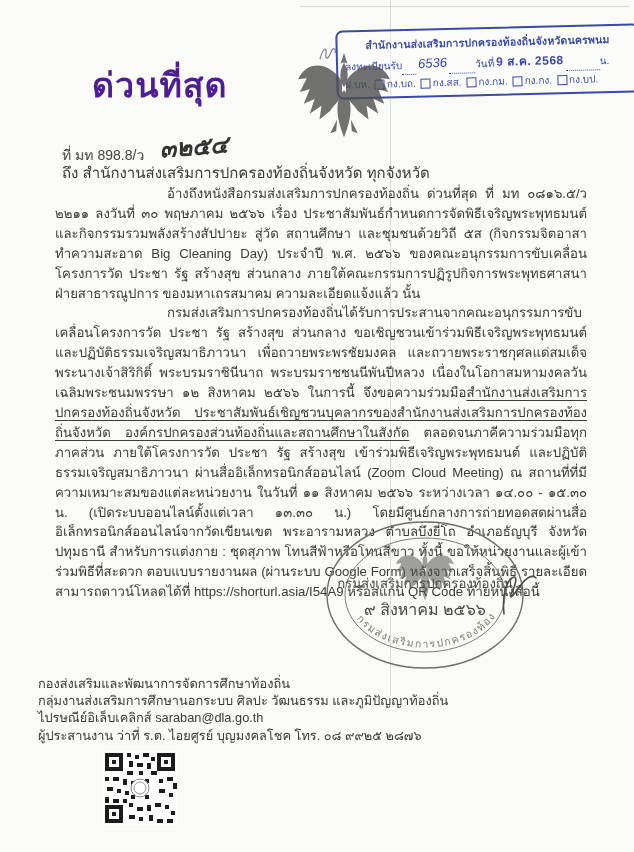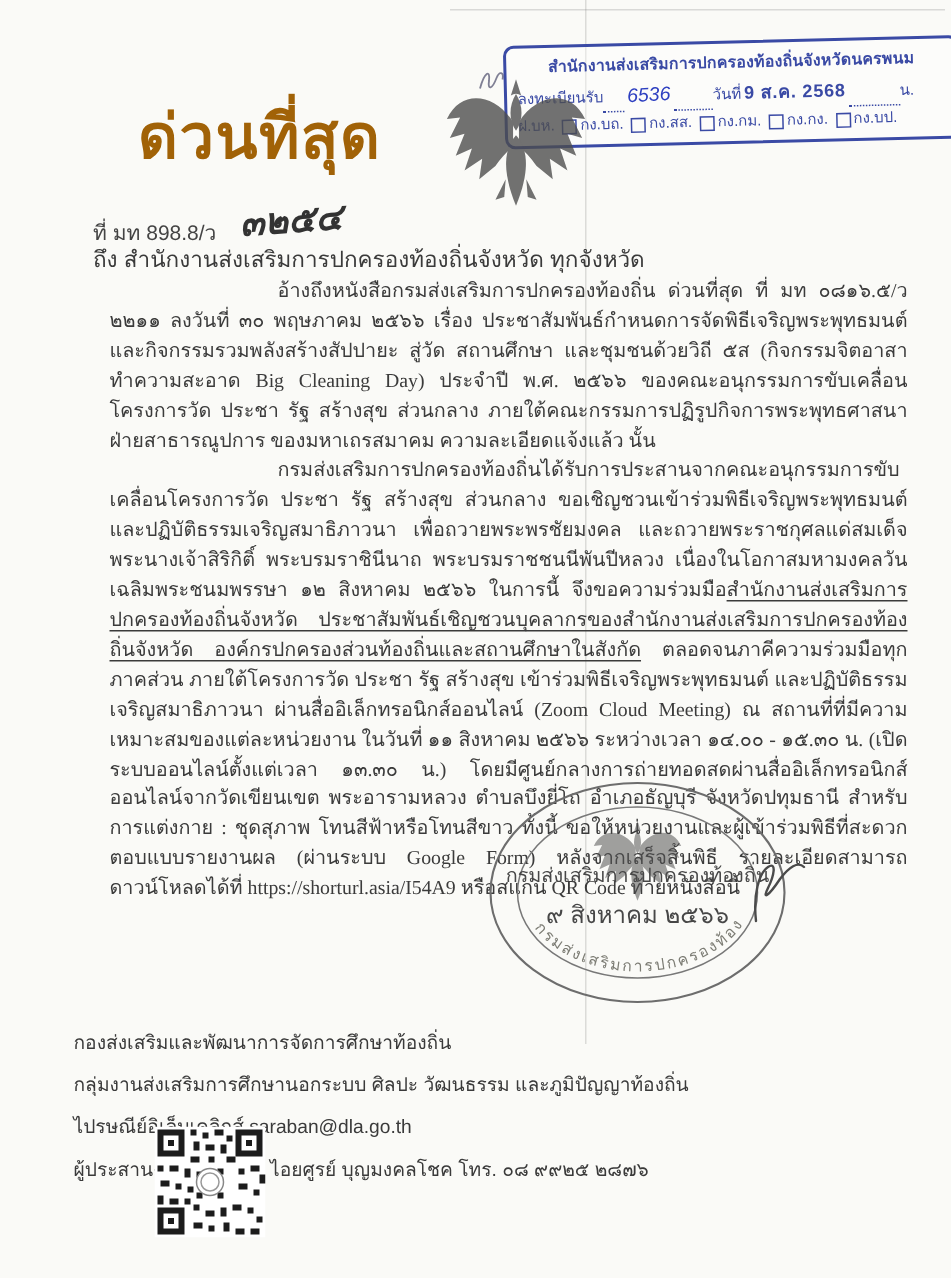--- a/index.html
+++ b/index.html
@@ -17,44 +17,44 @@
   .stamp-row{display:flex;align-items:flex-end;white-space:nowrap;}
   .leader{flex:0 0 auto;border-bottom:1.5px dotted #3a4aa5;height:10px;}
   .reg-no{font-size:13px;color:#2d3fc0;transform:rotate(-2deg);margin:0 2px;font-style:italic;}
   .date-stamp{font-weight:bold;font-size:12px;letter-spacing:.5px;margin:0 2px;}
   .cb-row{display:flex;align-items:center;gap:5px;white-space:nowrap;margin-top:1px;}
   .cb{display:inline-block;width:8px;height:8px;border:1.4px solid #3a4aa5;margin-right:2px;vertical-align:-1px;}
   .cb-item{display:inline-flex;align-items:center;}
 
   
   .garuda-top{position:absolute;left:295px;top:50px;width:98px;height:92px;opacity:.88;}
-  .urgency{position:absolute;left:92px;top:58px;font-size:41px;font-weight:bold;color:#a16207;
+  .urgency{position:absolute;left:92px;top:58px;font-size:34px;font-weight:bold;color:#4c1d95;
     font-family:"DejaVu Sans",sans-serif;letter-spacing:1px;}
   .ref-line{position:absolute;left:62px;top:132px;font-size:14px;color:#444;}
   .ref-handwritten{display:inline-block;font-size:24px;color:#333;transform:rotate(-4deg) translateY(-5px);
     margin-left:12px;font-style:italic;font-weight:bold;}
   .to-line{position:absolute;left:62px;top:161px;font-size:15px;color:#3a3a3a;}
 
   
-  .body-text{position:absolute;left:73px;top:184px;width:532px;font-size:13.2px;line-height:19.9px;
-    text-align:justify;color:#3b3b3b;font-family:Liberation Serif, serif;}
+  .body-text{position:absolute;left:55px;top:184px;width:532px;font-size:13.2px;line-height:19.9px;
+    text-align:justify;color:#3b3b3b;}
   .body-text p{margin:0;text-indent:112px;}
   .uline{text-decoration:underline;text-underline-offset:3px;}
 
   
   .seal-block{position:absolute;left:322px;top:520px;width:206px;height:154px;}
   .seal-block svg.rings{position:absolute;left:0;top:0;}
   .dept-line{position:absolute;left:-14px;top:53px;width:234px;text-align:center;font-size:13.2px;color:#474747;}
   .date-line{position:absolute;left:-14px;top:77px;width:234px;text-align:center;font-size:16px;color:#474747;}
   .sig-squiggle{position:absolute;left:176px;top:48px;}
   .pen-mark{position:absolute;left:318px;top:44px;}
 
   
   .footer{position:absolute;left:38px;top:675px;font-size:12.8px;line-height:17.2px;color:#3a3a3a;}
-  .footer div{margin:11px;}
+  .footer div{margin:0;}
   .qr{position:absolute;left:103px;top:751px;width:74px;height:74px;}
 </style>
 </head>
 <body>
 
 <div class="page">
 
   <div class="fold-line"></div>
   <div class="top-streak"></div>
 

